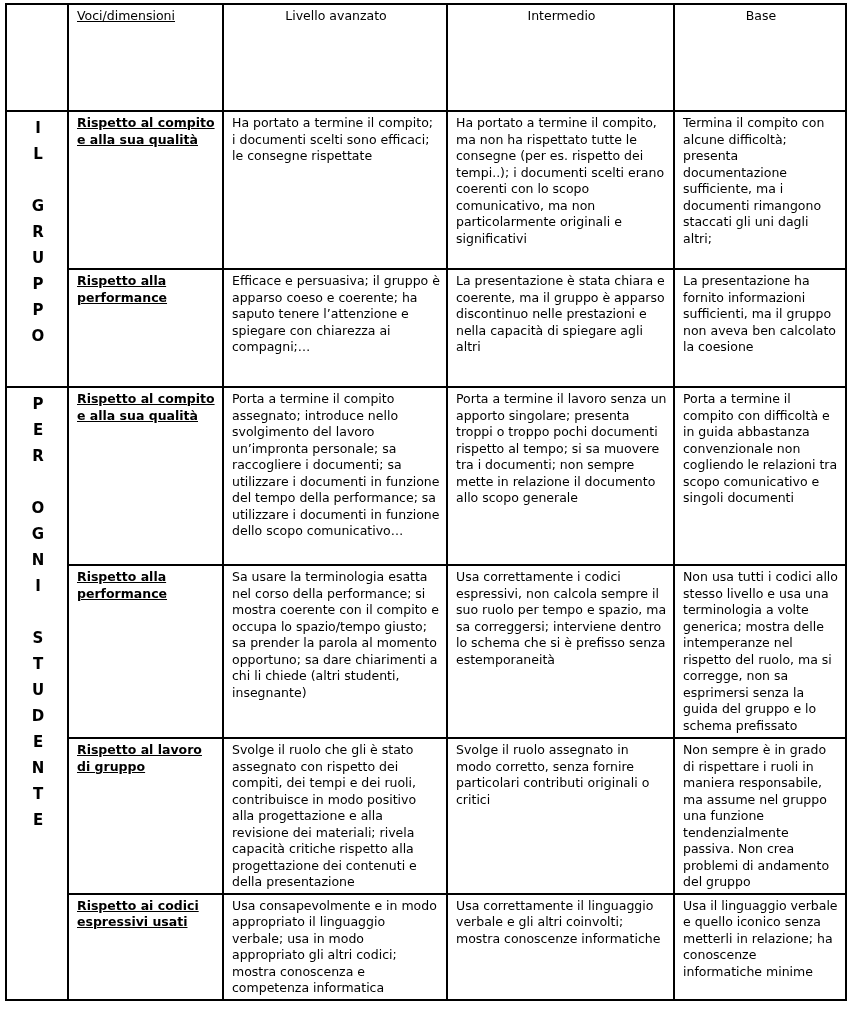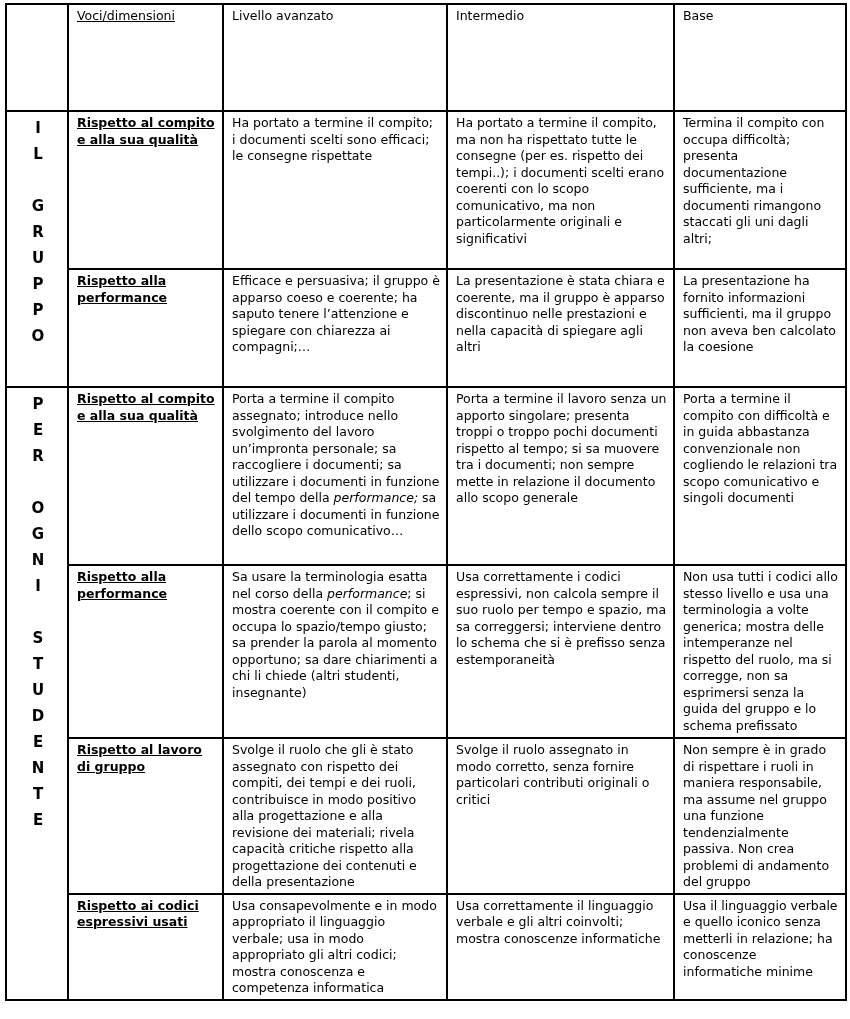--- a/index.html
+++ b/index.html
@@ -36,20 +36,21 @@
   
   td.hdr-empty { }
   td.dim-head {
     font-size: 15px;
     text-decoration: underline;
     padding-top: 8px;
     padding-left: 11px;
     line-height: 19px;
   }
   td.level-head {
+    text-align: center;
     vertical-align: middle;
     font-size: 15px;
     text-decoration: none;
   }
   
   td.group-cell {
     text-align: center;
     padding: 8px 0 0 0;
     vertical-align: top;
   }
@@ -64,21 +65,21 @@
     font-size: 14px;
     line-height: 24.5px;
     text-decoration: underline;
     padding-top: 5px;
     padding-left: 10px;
     padding-right: 6px;
     font-weight: bold;
   }
   
   td.body-cell { }
-  .it { font-style: italic; }
+  .it { }
 </style>
 </head>
 <body>
 
 <div class="page">
   <table class="rubric">
     <colgroup>
       <col style="width:62px">
       <col style="width:155px">
       <col style="width:224px">
@@ -106,21 +107,21 @@
               <div class="letter">R</div>
               <div class="letter">U</div>
               <div class="letter">P</div>
               <div class="letter">P</div>
               <div class="letter">O</div>
             </div>
           </td>
       <td class="row-label">Rispetto al compito e alla sua qualità</td>
       <td class="body-cell">Ha portato a termine il compito; i documenti scelti sono efficaci; le consegne rispettate</td>
       <td class="body-cell">Ha portato a termine il compito, ma non ha rispettato tutte le consegne (per es. rispetto dei tempi..); i documenti scelti erano coerenti con lo scopo comunicativo, ma non particolarmente originali e significativi</td>
-      <td class="body-cell">Termina il compito con occupa difficoltà; presenta documentazione sufficiente, ma i documenti rimangono staccati gli uni dagli altri;</td>
+      <td class="body-cell">Termina il compito con alcune difficoltà; presenta documentazione sufficiente, ma i documenti rimangono staccati gli uni dagli altri;</td>
     </tr>
     <tr style="height:118px">
       <td class="row-label">Rispetto alla performance</td>
       <td class="body-cell">Efficace e persuasiva; il gruppo è apparso coeso e coerente; ha saputo tenere l’attenzione e spiegare con chiarezza ai compagni;…</td>
       <td class="body-cell">La presentazione è stata chiara e coerente, ma il gruppo è apparso discontinuo nelle prestazioni e nella capacità di spiegare agli altri</td>
       <td class="body-cell">La presentazione ha fornito informazioni sufficienti, ma il gruppo non aveva ben calcolato la coesione</td>
     </tr>
 
     <tr style="height:178px">
       <td class="group-cell" rowspan="4">

